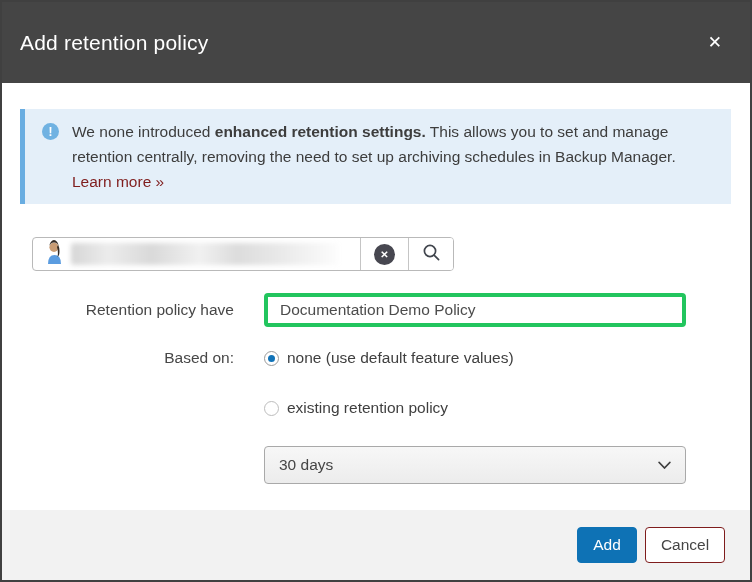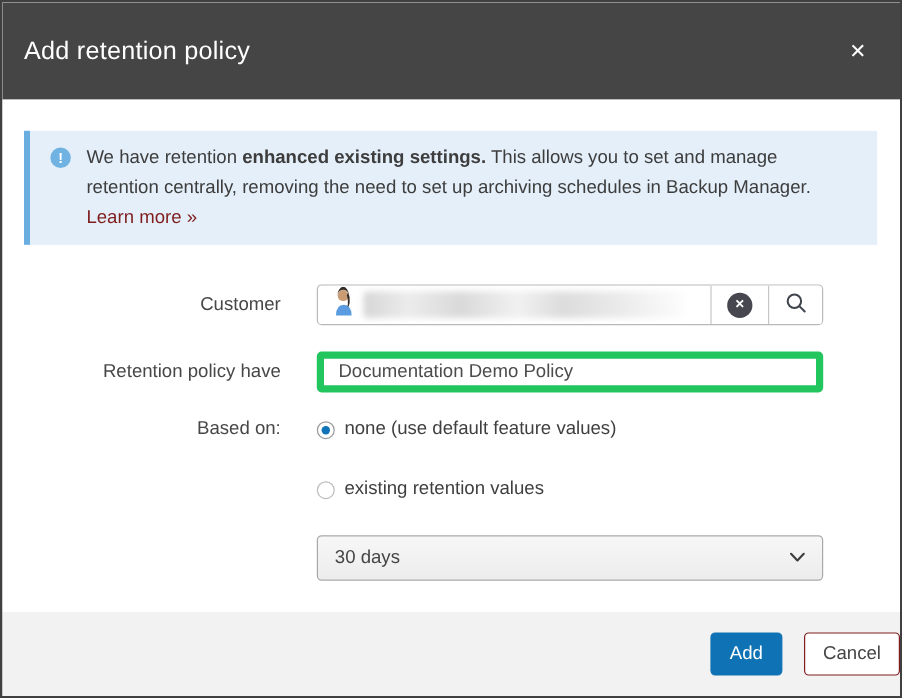--- a/index.html
+++ b/index.html
@@ -90,21 +90,21 @@
   .seg-btn.clear { flex: 0 0 48px; }
   .seg-btn.search { flex: 0 0 45px; }
   .clear-circle {
     width: 21px; height: 21px; border-radius: 50%;
     background: #474750; color: #fff; font-size: 10px; font-weight: bold;
     display: flex; align-items: center; justify-content: center;
   }
   
   .text-input {
     width: 422px; height: 34px;
-    border: 6px solid #22c55e; border-radius: 4px;
+    border: 4px solid #22c55e; border-radius: 4px;
     padding: 0 12px; font-size: 15.5px; color: #4c4c4c;
     font-family: inherit; background: #fff; outline: none;
   }
   
   .radio-group { display: flex; flex-direction: column; gap: 32px; padding-top: 0px; }
   .radio-option { display: flex; align-items: center; cursor: pointer; }
   .radio-circle {
     width: 15px; height: 15px; border-radius: 50%;
     border: 1px solid #9a9a9a; background: #fff; position: relative;
     flex: 0 0 15px;
@@ -123,21 +123,21 @@
     background: linear-gradient(#f7f7f7, #ececec);
     display: flex; align-items: center;
     padding: 12px 14px; cursor: pointer;
   }
   .select-value { flex: 1; font-size: 15.5px; color: #454545; }
   
   .footer {
     flex: 0 0 70px; height: 70px;
     background: #f2f2f2;
     display: flex; align-items: center; justify-content: flex-end;
-    gap: 18px;
+    padding-right: 25px; gap: 8px;
   }
   .btn {
     height: 36px; border-radius: 4px; font-size: 15.5px;
     font-family: inherit; cursor: pointer;
   }
   .btn.primary {
     width: 60px; background: #0e72b5; border: 1px solid #0e72b5; color: #fff;
   }
   .btn.secondary {
     width: 80px; background: #fff; border: 1px solid #7f1d1d; color: #454545;
@@ -153,29 +153,28 @@
     <button class="close-btn">
       <span>✕</span>
     </button>
   </div>
 
   <div class="body">
 
     <div class="banner">
       <span class="info-icon">!</span>
       <div class="banner-text">
-        <span>We have retention </span><strong>enhanced existing settings.</strong><span> This allows you to set and manage retention centrally, removing the need to set up archiving schedules in Backup Manager.</span>
+        <span>We none introduced </span><strong>enhanced retention settings.</strong><span> This allows you to set and manage retention centrally, removing the need to set up archiving schedules in Backup Manager.</span>
         <a class="learn-more">Learn more »</a>
       </div>
     </div>
 
     <div class="form">
 
       <div class="row">
-        <div class="label">Customer</div>
         <div class="control">
           <div class="customer-group">
             <div class="customer-main">
               <span>
                 <svg width="19" height="25" viewBox="0 0 19 25">
                   <path d="M3 24 q0 -9 6.5 -9 q6.5 0 6.5 9 z" fill="#5b9ce0"></path>
                   <circle cx="9" cy="7.3" r="4.6" fill="#c99c74"></circle>
                   <path d="M4.4 7 a4.6 4.6 0 0 1 9.2 0 q0.2 -3 -1.4 -5 q-1.6 -2 -3.2 -2 q-1.6 0 -3.2 2 q-1.6 2 -1.4 5 z" fill="#352b24"></path>
                   <path d="M13.2 5 q1.6 3 1.2 8 q-0.3 3 -1.8 4 q0.8 -6 -0.6 -10 z" fill="#352b24"></path>
                 </svg>
@@ -206,21 +205,21 @@
 
       <div class="row top-align">
         <div class="label">Based on:</div>
         <div class="control radio-group">
           <div class="radio-option">
             <span class="radio-circle selected"></span>
             <span class="radio-label">none (use default feature values)</span>
           </div>
           <div class="radio-option">
             <span class="radio-circle unselected"></span>
-            <span class="radio-label">existing retention values</span>
+            <span class="radio-label">existing retention policy</span>
           </div>
         </div>
       </div>
 
       <div class="row select-row">
         <div class="label"></div>
         <div class="control">
           <div class="select" role="combobox">
             <span class="select-value">30 days</span>
             <span>

